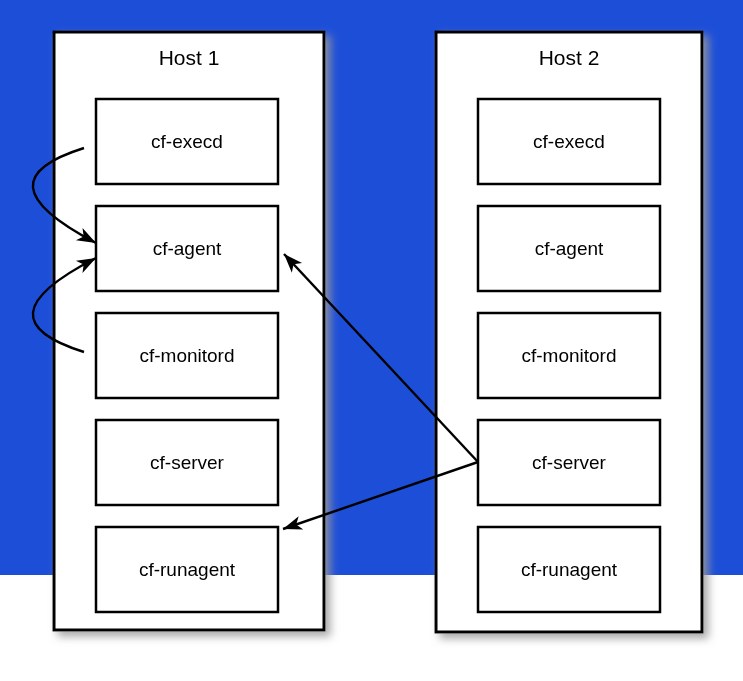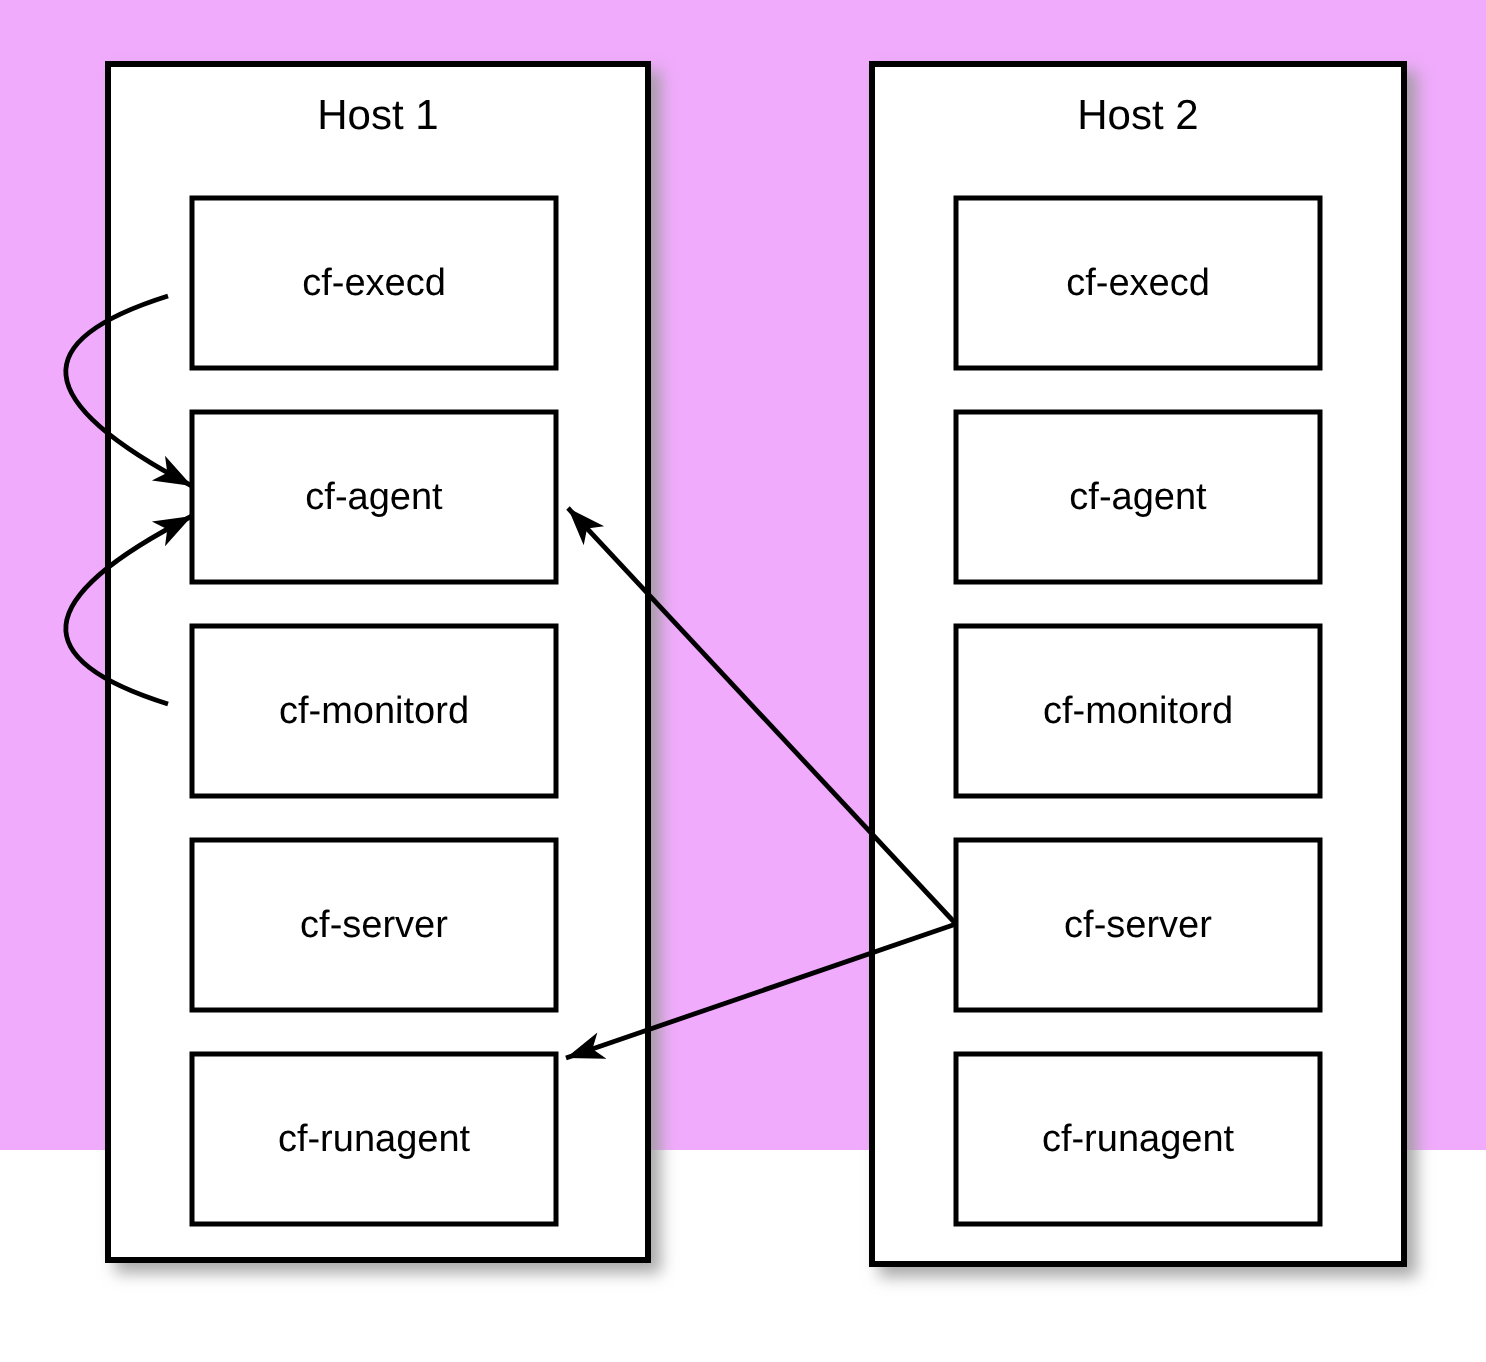--- a/index.html
+++ b/index.html
@@ -10,21 +10,21 @@
   body {
     width: 743px;
     height: 681px;
     overflow: hidden;
     font-family: "Liberation Sans", sans-serif;
   }
   #diagram-root {
     position: relative;
     width: 743px;
     height: 575px;
-    background: #f0abfc;
+    background: #1d4ed8;
   }
   svg#diagram {
     display: block;
     width: 743px;
     height: 681px;
   }
   .host-frame {
     fill: #ffffff;
     stroke: #000000;
     stroke-width: 3;

